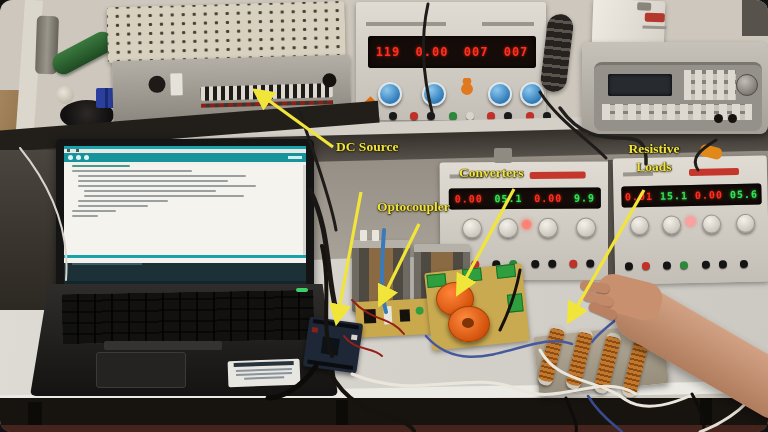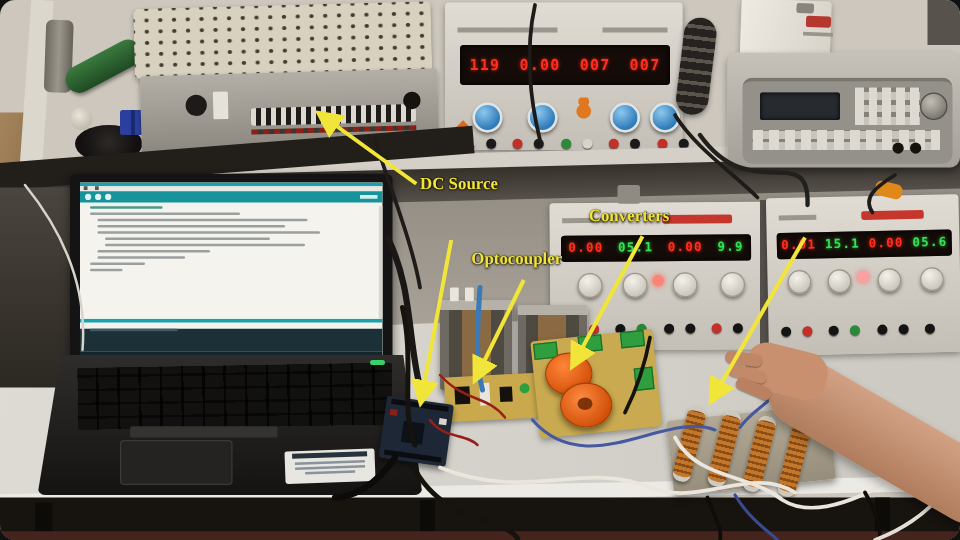--- a/index.html
+++ b/index.html
@@ -341,15 +341,19 @@
       </marker>
     </defs>
     <line class="ann-line" x1="333" y1="147" x2="257" y2="92" marker-end="url(#ah)"></line>
     <line class="ann-line" x1="361" y1="192" x2="337" y2="320" marker-end="url(#ah)"></line>
     <line class="ann-line" x1="419" y1="224" x2="381" y2="302" marker-end="url(#ah)"></line>
     <line class="ann-line" x1="514" y1="189" x2="459" y2="291" marker-end="url(#ah)"></line>
     <line class="ann-line" x1="644" y1="190" x2="570" y2="319" marker-end="url(#ah)"></line>
   </svg>
   <div class="ann-label" style="left:336px;top:138px;">DC Source</div>
   <div class="ann-label" style="left:377px;top:198px;">Optocoupler</div>
-  <div class="ann-label" style="left:471px;top:164px;text-align:center;">Converters</div>
+  <div class="ann-label" style="left:459px;top:164px;text-align:center;">Converters</div>
+  <div class="ann-label" style="left:610px;top:140px;width:88px;text-align:center;">
+    <div>Resistive</div>
+    <div>Loads</div>
+  </div>
 
 </div>
 
 </body></html>

